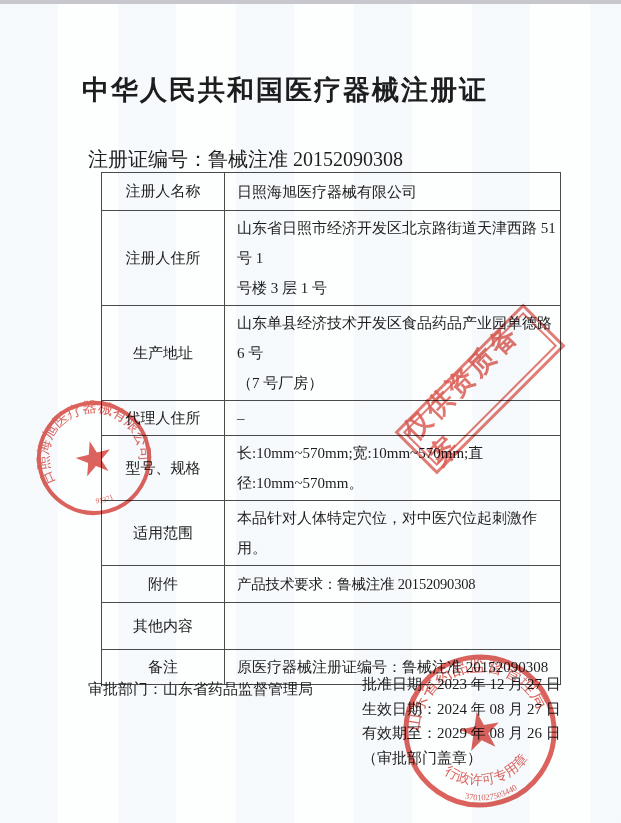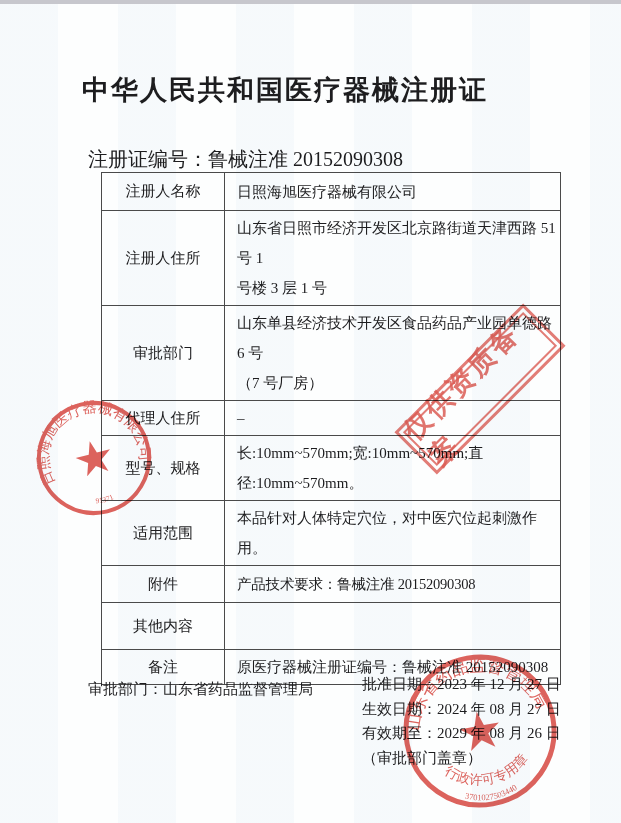--- a/index.html
+++ b/index.html
@@ -71,21 +71,21 @@
     <tr>
       <td class="lbl">注册人名称</td>
       <td class="val">日照海旭医疗器械有限公司</td>
     </tr>
     <tr>
       <td class="lbl">注册人住所</td>
       <td class="val">山东省日照市经济开发区北京路街道天津西路 51 号 1
 号楼 3 层 1 号</td>
     </tr>
     <tr>
-      <td class="lbl">审批部门</td>
+      <td class="lbl">生产地址</td>
       <td class="val">山东单县经济技术开发区食品药品产业园单德路 6 号
 （7 号厂房）</td>
     </tr>
     <tr>
       <td class="lbl">代理人住所</td>
       <td class="val">–</td>
     </tr>
     <tr>
       <td class="lbl">型号、规格</td>
       <td class="val">长:10mm~570mm;宽:10mm~570mm;直径:10mm~570mm。</td>

